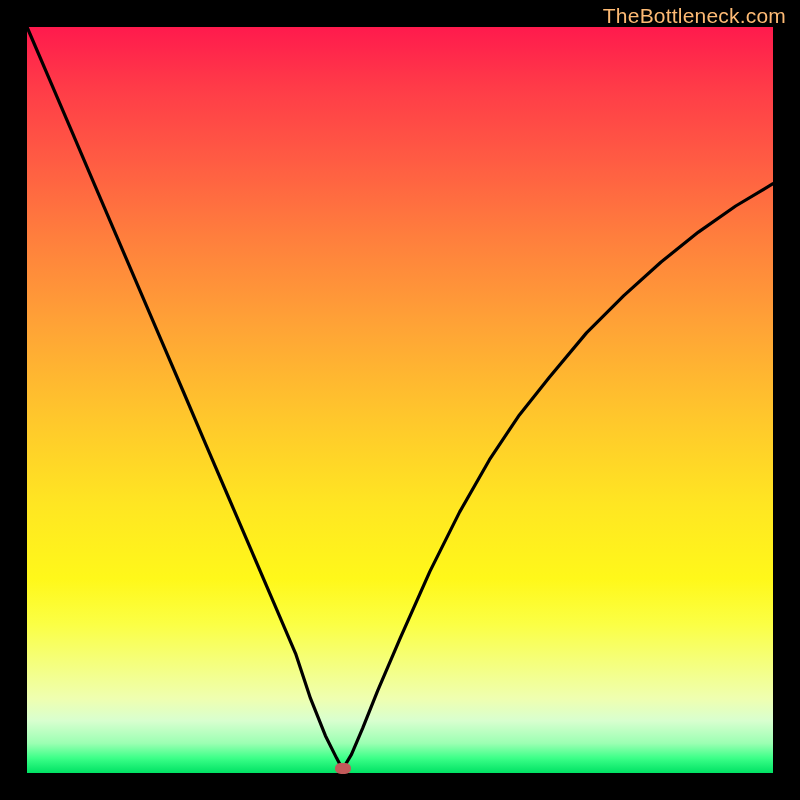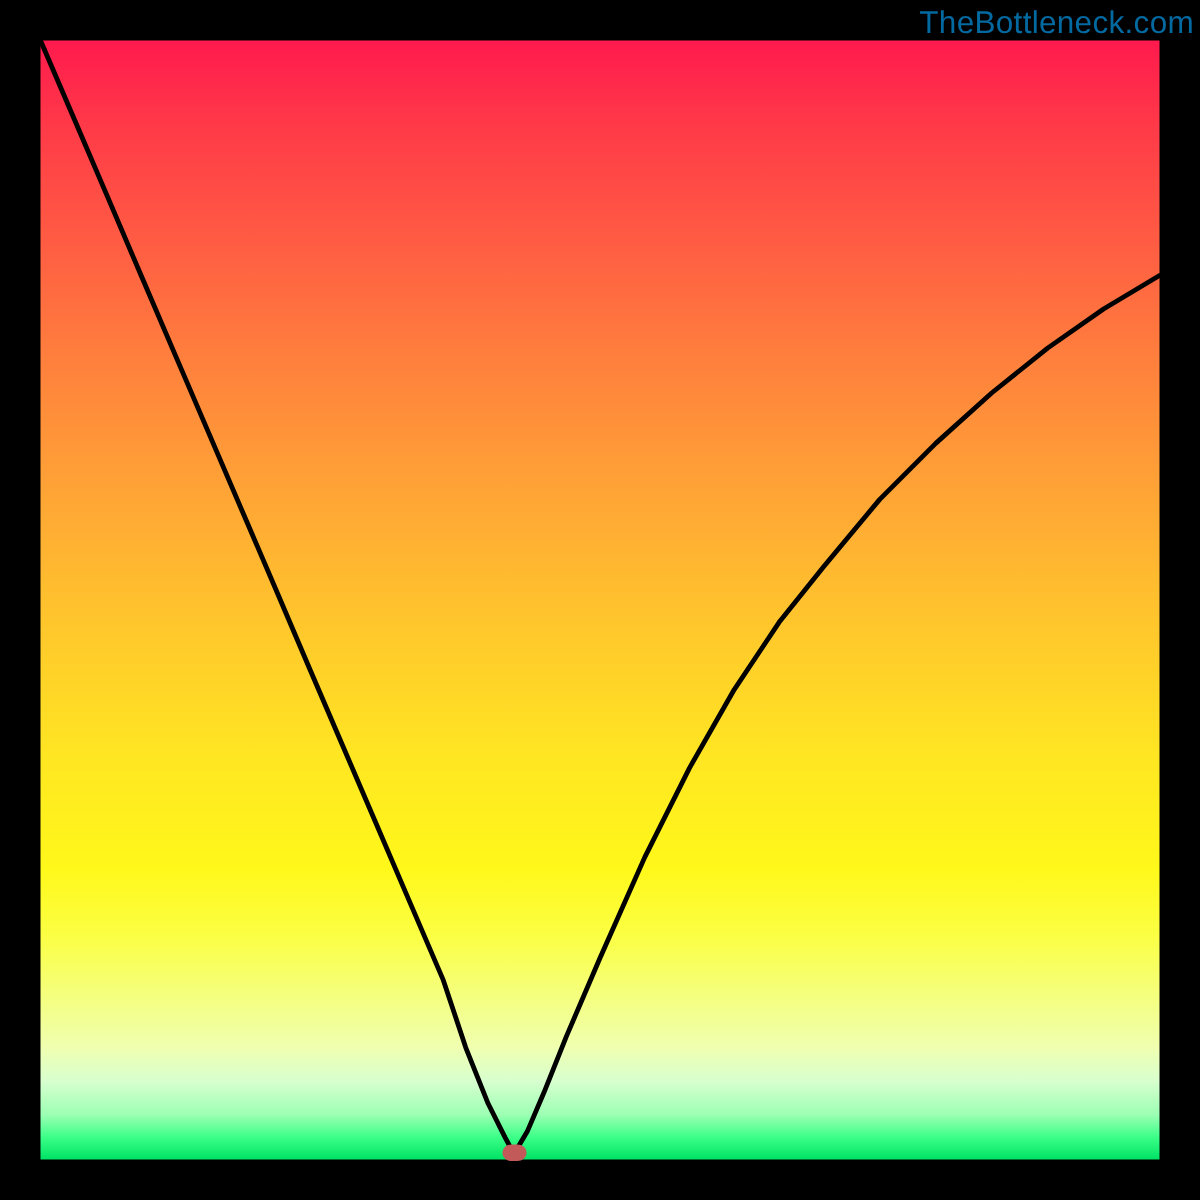--- a/index.html
+++ b/index.html
@@ -30,25 +30,25 @@
       #efffb0 90%,
       #d8ffcf 93%,
       #9cffb3 96%,
       #3cff88 98%,
       #00e264 100%
     );
   }
   .watermark {
     position: absolute;
     top: 4px;
-    right: 4px;
+    right: 14px;
     font-family: Arial, Helvetica, sans-serif;
     font-size: 21px;
     font-weight: 500;
-    color: #0369a1;
+    color: #fdba74;
     letter-spacing: 0.2px;
   }
   svg.curve {
     position: absolute;
     left: 0;
     top: 0;
     width: 746px;
     height: 746px;
     overflow: visible;
   }

